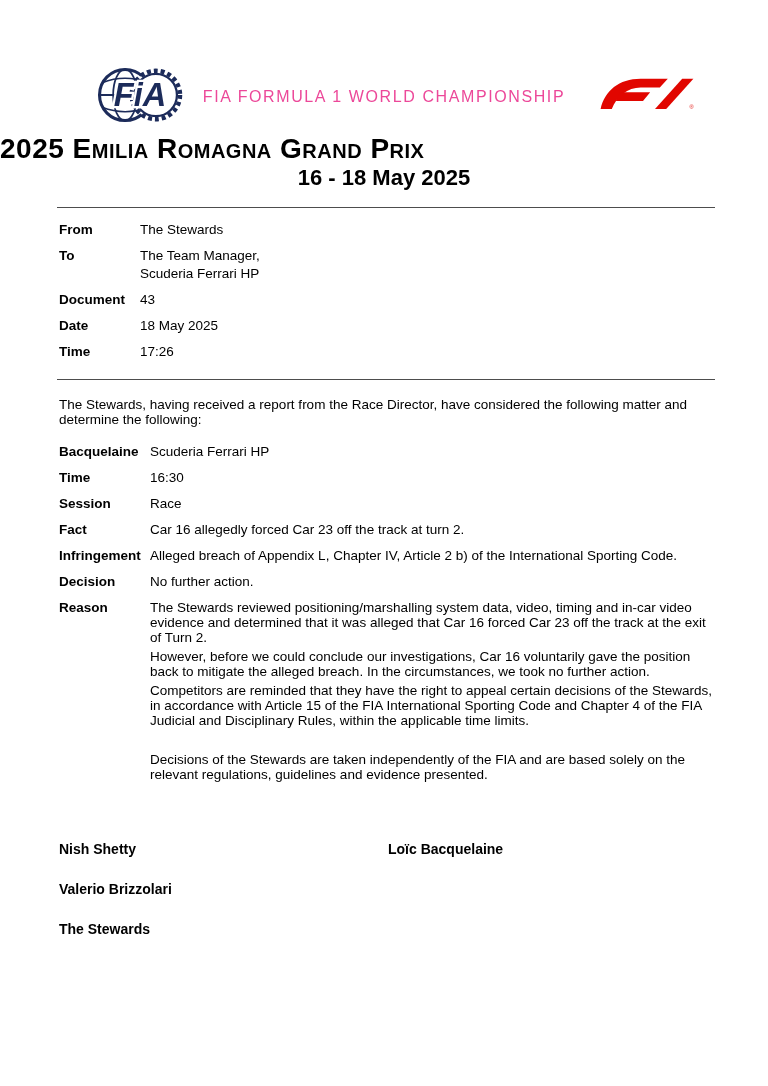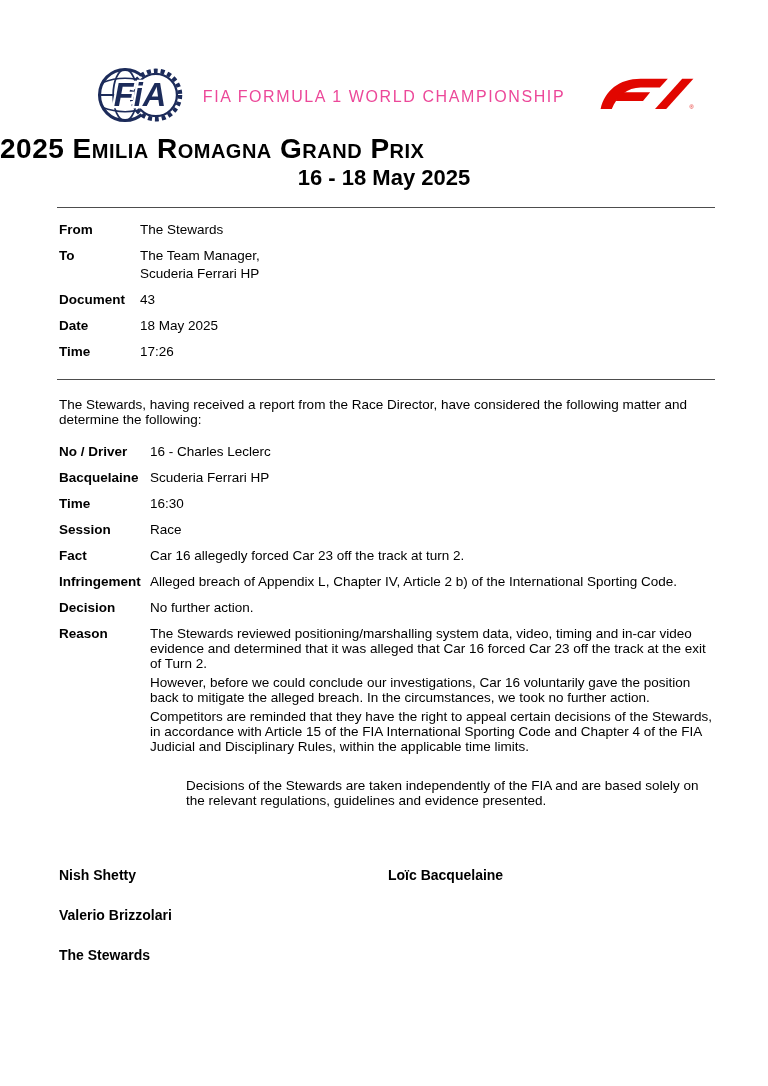--- a/index.html
+++ b/index.html
@@ -58,21 +58,21 @@
   .body-main {
     padding: 17px 52px 0 59px;
     font-size: 13.5px; line-height: 15px;
   }
   .intro { margin-bottom: 17px; }
   .field-row { display: flex; margin-bottom: 11px; }
   .field-label { width: 91px; font-weight: 700; flex-shrink: 0; }
   .field-value { flex: 1; }
   .reason-row { margin-bottom: 0; }
   .reason-paras p { margin: 0 0 4px 0; }
-  .closing-row { margin-top: 20px; gap: 36px; }
+  .closing-row { margin-top: 20px; }
 
   
   .signatures {
     margin-top: 58px;
     padding: 0 80px 0 59px;
     font-size: 14px; font-weight: 700; line-height: 18px;
   }
   .sig-row { display: flex; margin-bottom: 22px; }
   .sig-left { width: 329px; flex-shrink: 0; }
 </style>
@@ -145,24 +145,20 @@
       </div>
     </div>
   </div>
 
   <div class="rule"></div>
 
   <div class="body-main">
 
     <p class="intro">The Stewards, having received a report from the Race Director, have considered the following matter and determine the following:</p>
 
-    <div class="field-row">
-      <div class="field-label">No / Driver</div>
-      <div class="field-value">16 - Charles Leclerc</div>
-    </div>
 
     <div class="field-row">
       <div class="field-label">Bacquelaine</div>
       <div class="field-value">Scuderia Ferrari HP</div>
     </div>
 
     <div class="field-row">
       <div class="field-label">Time</div>
       <div class="field-value">16:30</div>
     </div>

